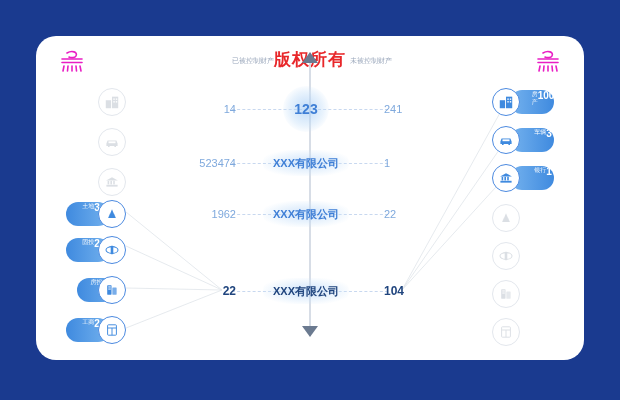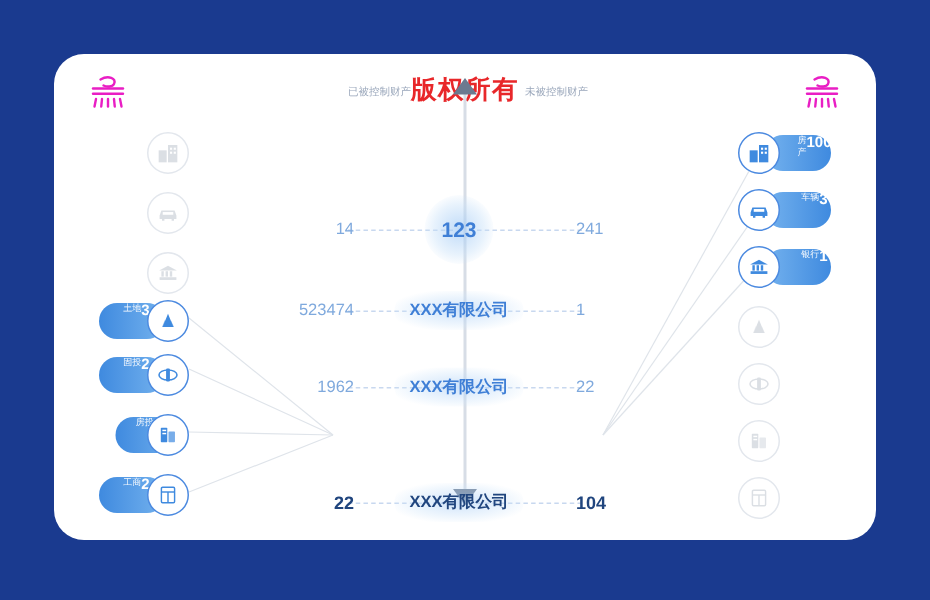--- a/index.html
+++ b/index.html
@@ -81,21 +81,20 @@
   }
   .col-cap.lt { left: 196px; }
   .col-cap.rt { left: 314px; }
 
   
   .row {
     position: absolute;
     left: 0;
     width: 540px;
     height: 26px;
-    margin-top: 44px;
   }
   .row .dash-l, .row .dash-r {
     position: absolute;
     top: 13px;
     height: 1px;
     border-top: 1px dashed #c8d8ef;
   }
   .row .dash-l { left: 196px; width: 70px; }
   .row .dash-r { left: 282px; width: 70px; }
 

